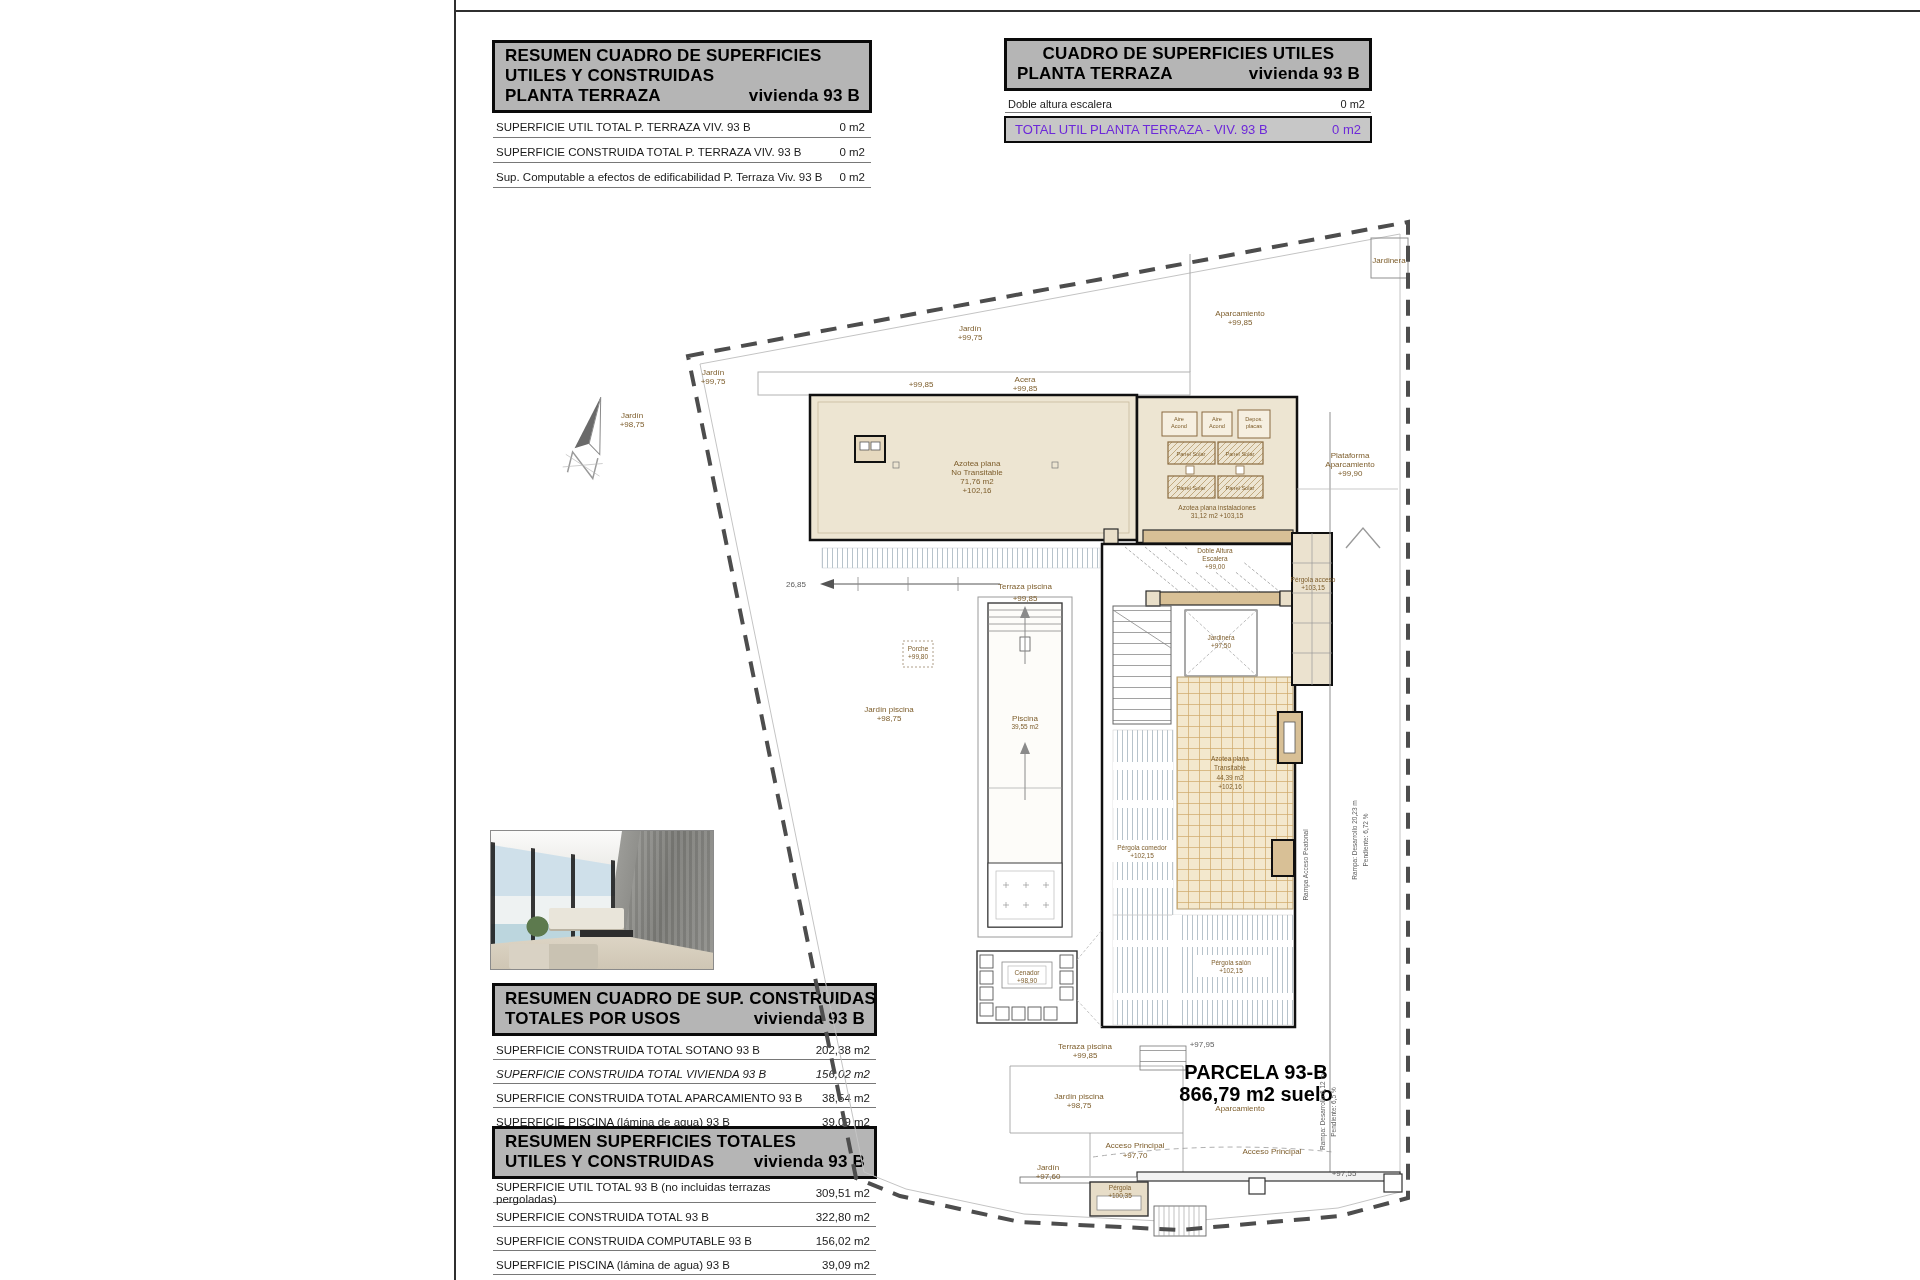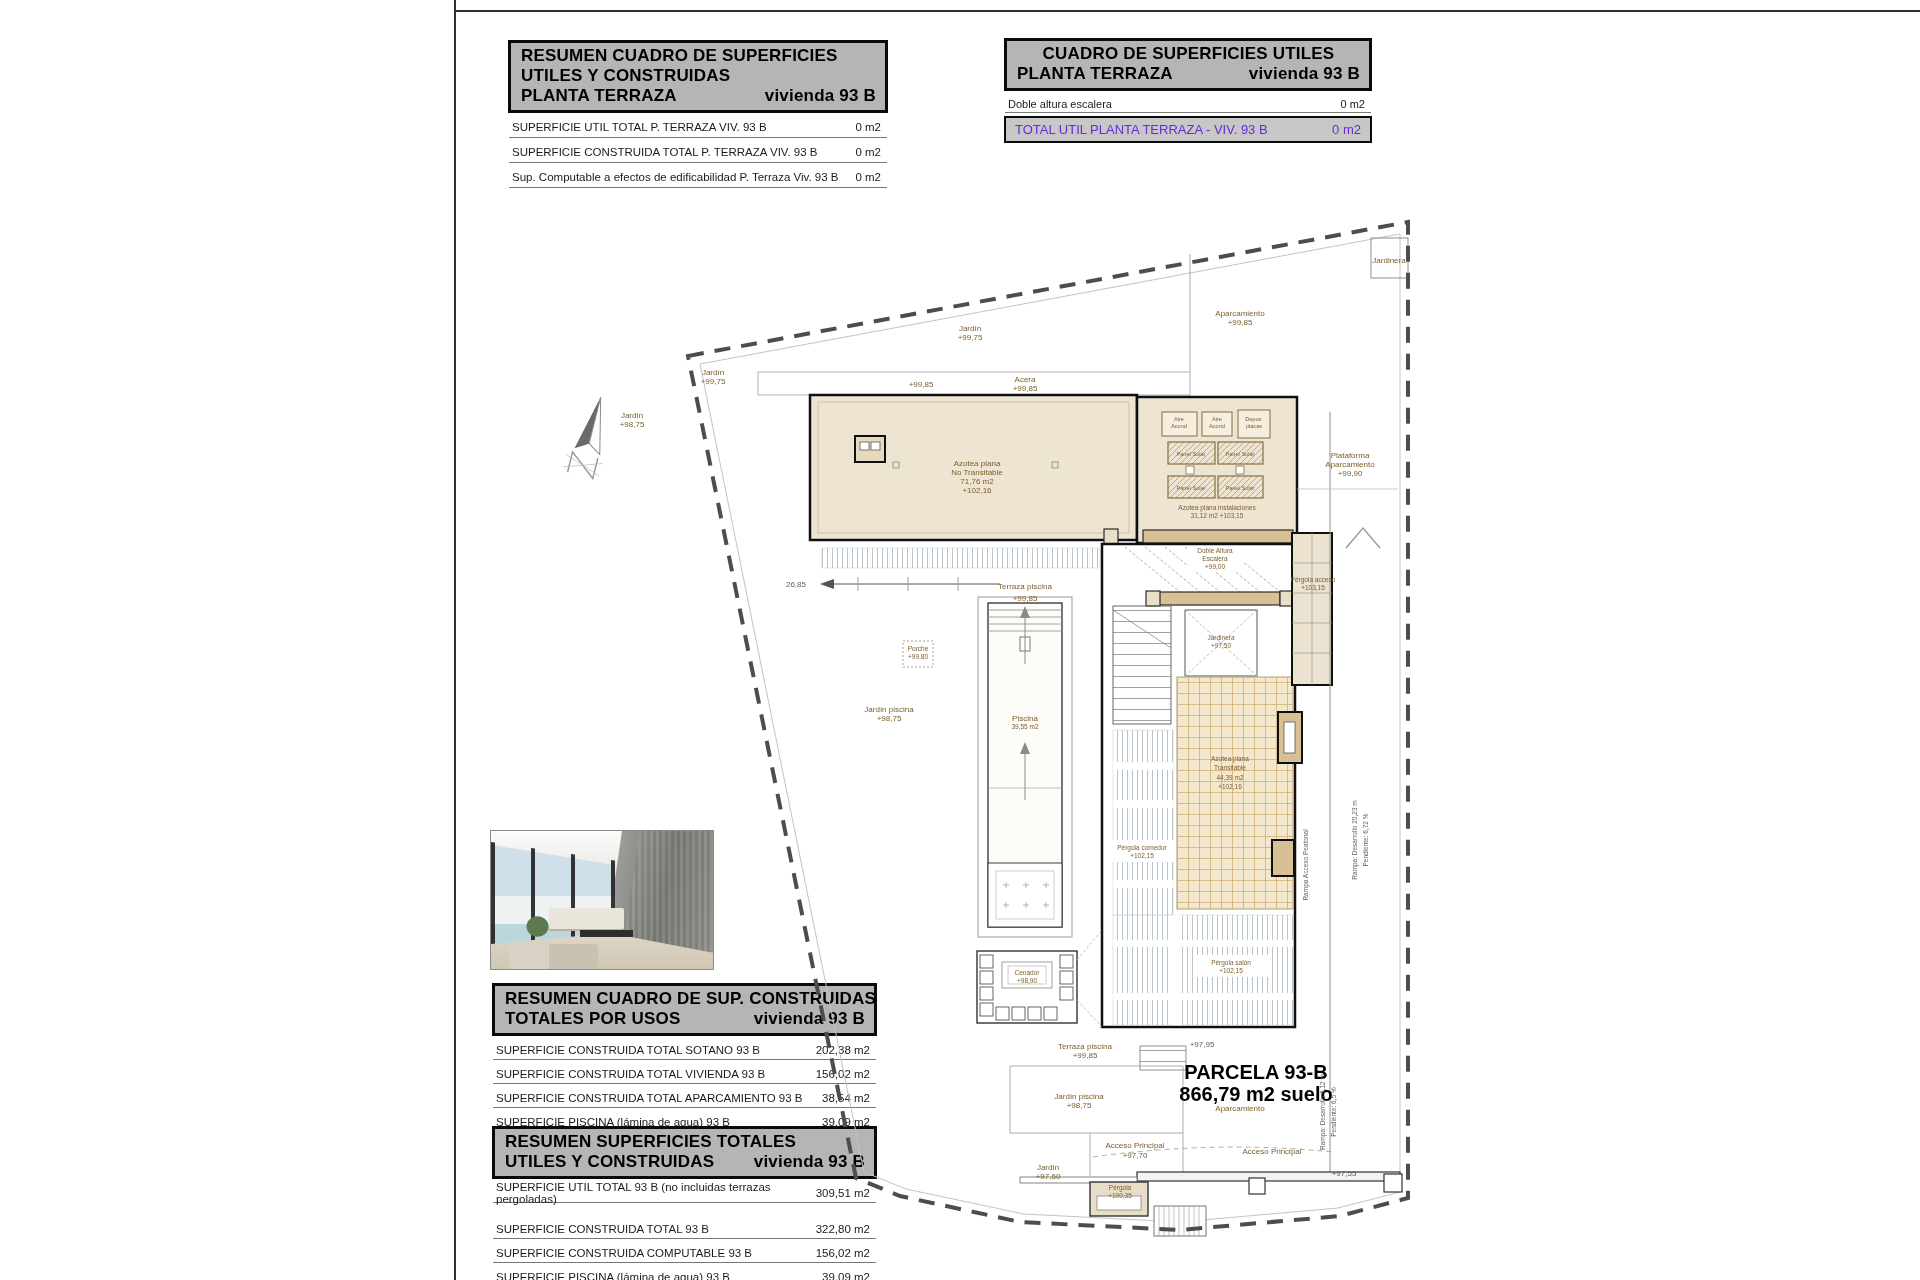--- a/index.html
+++ b/index.html
@@ -54,21 +54,21 @@
   .t6{font-size:6.5px;}
   .t5{font-size:5.6px;}
   .pbold{font-size:20px;font-weight:bold;fill:#000;}
 </style>
 </head>
 <body>
 
 <div class="abs frame-v"></div>
 <div class="abs frame-h"></div>
 
-<div class="stable" style="left:492px;top:40px;width:380px;margin-left:16px;">
+<div class="stable" style="left:492px;top:40px;width:380px;">
   <div class="thead">
     <div class="hline">RESUMEN CUADRO DE SUPERFICIES</div>
     <div class="hline">UTILES Y CONSTRUIDAS</div>
     <div class="hflex">
       <span>PLANTA TERRAZA</span>
       <span>vivienda 93 B</span>
     </div>
   </div>
   <div class="trows">
     <div class="trow">
@@ -125,21 +125,21 @@
     <div class="hflex">
       <span>TOTALES POR USOS</span>
       <span>vivienda 93 B</span>
     </div>
   </div>
   <div class="trows">
     <div class="trow" style="height:19px;">
       <span>SUPERFICIE CONSTRUIDA TOTAL  SOTANO  93 B</span>
       <span class="rv">202,38 m2</span>
     </div>
-    <div class="trow" style="height:19px;">
+    <div class="trow" style="height:19px;font-style:italic;">
       <span>SUPERFICIE CONSTRUIDA TOTAL VIVIENDA 93 B</span>
       <span class="rv">156,02 m2</span>
     </div>
     <div class="trow" style="height:19px;">
       <span>SUPERFICIE CONSTRUIDA TOTAL APARCAMIENTO  93 B</span>
       <span class="rv">38,54 m2</span>
     </div>
     <div class="trow" style="height:19px;">
       <span>SUPERFICIE PISCINA (lámina de agua)  93 B</span>
       <span class="rv">39,09 m2</span>
@@ -153,21 +153,21 @@
     <div class="hflex">
       <span>UTILES Y CONSTRUIDAS</span>
       <span>vivienda 93 B</span>
     </div>
   </div>
   <div class="trows">
     <div class="trow" style="height:19px;">
       <span>SUPERFICIE UTIL TOTAL   93 B (no incluidas terrazas pergoladas)</span>
       <span class="rv">309,51 m2</span>
     </div>
-    <div class="trow" style="height:19px;margin-top:12px;">
+    <div class="trow" style="height:19px;">
       <span>SUPERFICIE CONSTRUIDA TOTAL  93 B</span>
       <span class="rv">322,80 m2</span>
     </div>
     <div class="trow" style="height:19px;">
       <span>SUPERFICIE CONSTRUIDA COMPUTABLE  93 B</span>
       <span class="rv">156,02 m2</span>
     </div>
     <div class="trow" style="height:19px;">
       <span>SUPERFICIE PISCINA (lámina de agua)  93 B</span>
       <span class="rv">39,09 m2</span>

